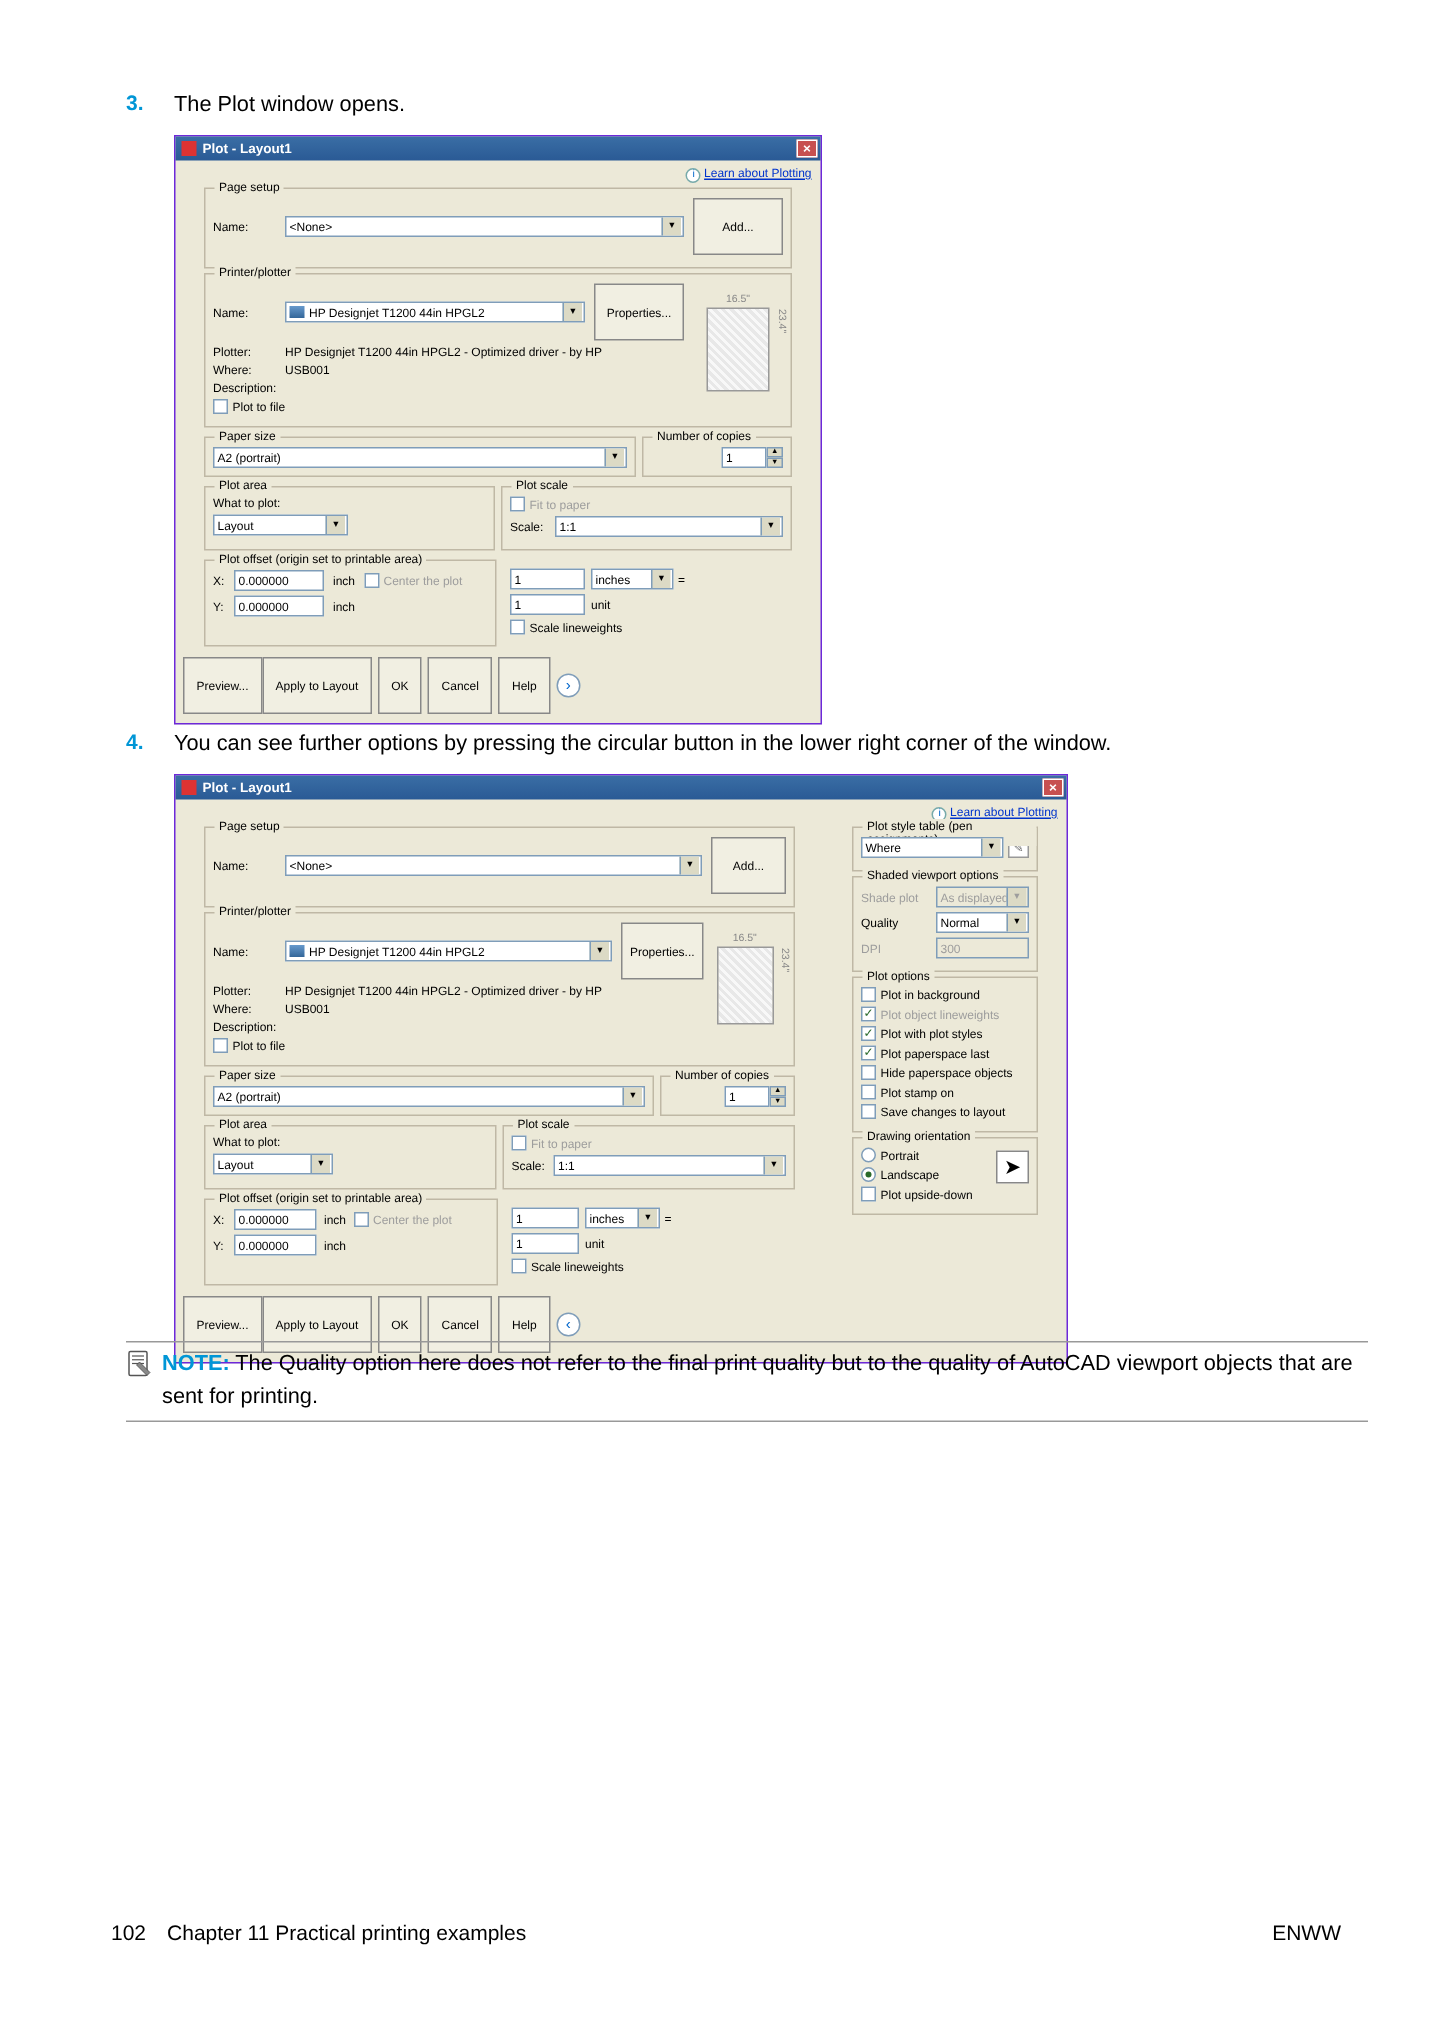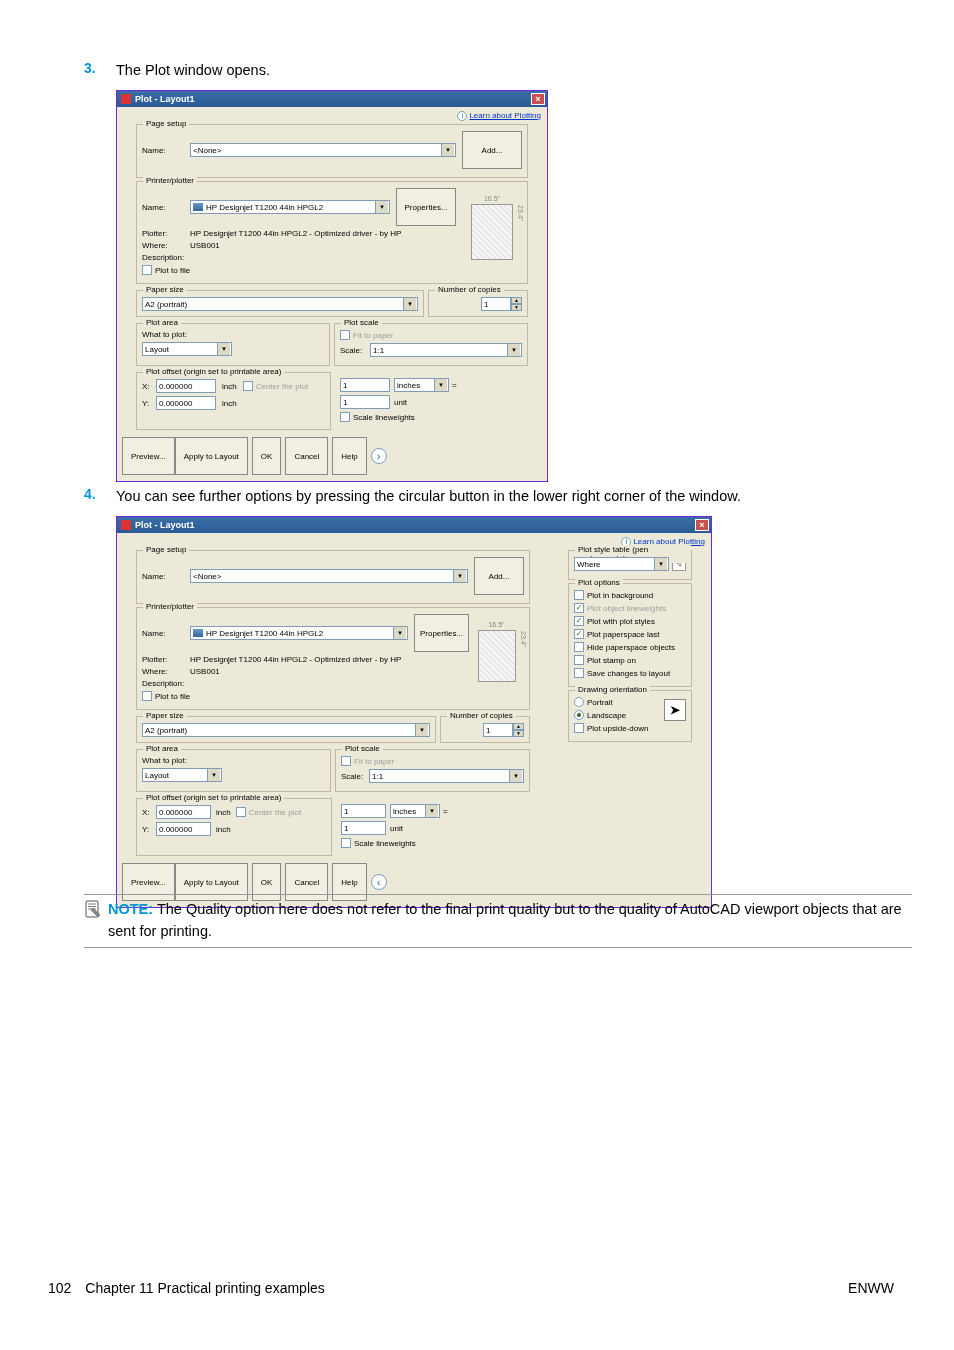--- a/index.html
+++ b/index.html
@@ -62,21 +62,21 @@
     font-size: 14.5px;
     line-height: 1.5;
   }
   .note-label {
     color: #0096d6;
     font-weight: bold;
   }
   .footer {
     position: absolute;
     bottom: 54px;
-    left: 48px;
+    left: 74px;
     right: 60px;
     display: flex;
     justify-content: space-between;
     font-size: 14px;
     color: #000;
   }
   .footer-left {
     display: flex;
     gap: 14px;
   }
@@ -584,20 +584,41 @@
         <div class="grp">
           <span class="legend">Plot style table (pen assignments)</span>
           <div class="row">
             <div class="select" style="flex:1;">
                 <span>Where</span>
               </div>
             <div class="pen-icon" style="margin-left:3px;">✎</div>
           </div>
         </div>
 
+        <div class="grp">
+          <span class="legend">Shaded viewport options</span>
+          <div class="row disabled">
+            <span style="width:50px;font-size:8px;">Shade plot</span>
+            <div class="select" style="flex:1;background:#ece9d8;">
+                <span>As displayed</span>
+              </div>
+          </div>
+          <div class="row">
+            <span style="width:50px;font-size:8px;">Quality</span>
+            <div class="select" style="flex:1;">
+                <span>Normal</span>
+              </div>
+          </div>
+          <div class="row disabled">
+            <span style="width:50px;font-size:8px;">DPI</span>
+            <div class="input" style="flex:1;background:#ece9d8;">
+                <span>300</span>
+              </div>
+          </div>
+        </div>
 
         <div class="grp">
           <span class="legend">Plot options</span>
           <div class="row">
               <span class="cb"></span>
               <span style="font-size:8px;">Plot in background</span>
             </div>
           <div class="row disabled">
               <span class="cb checked"></span>
               <span style="font-size:8px;">Plot object lineweights</span>

